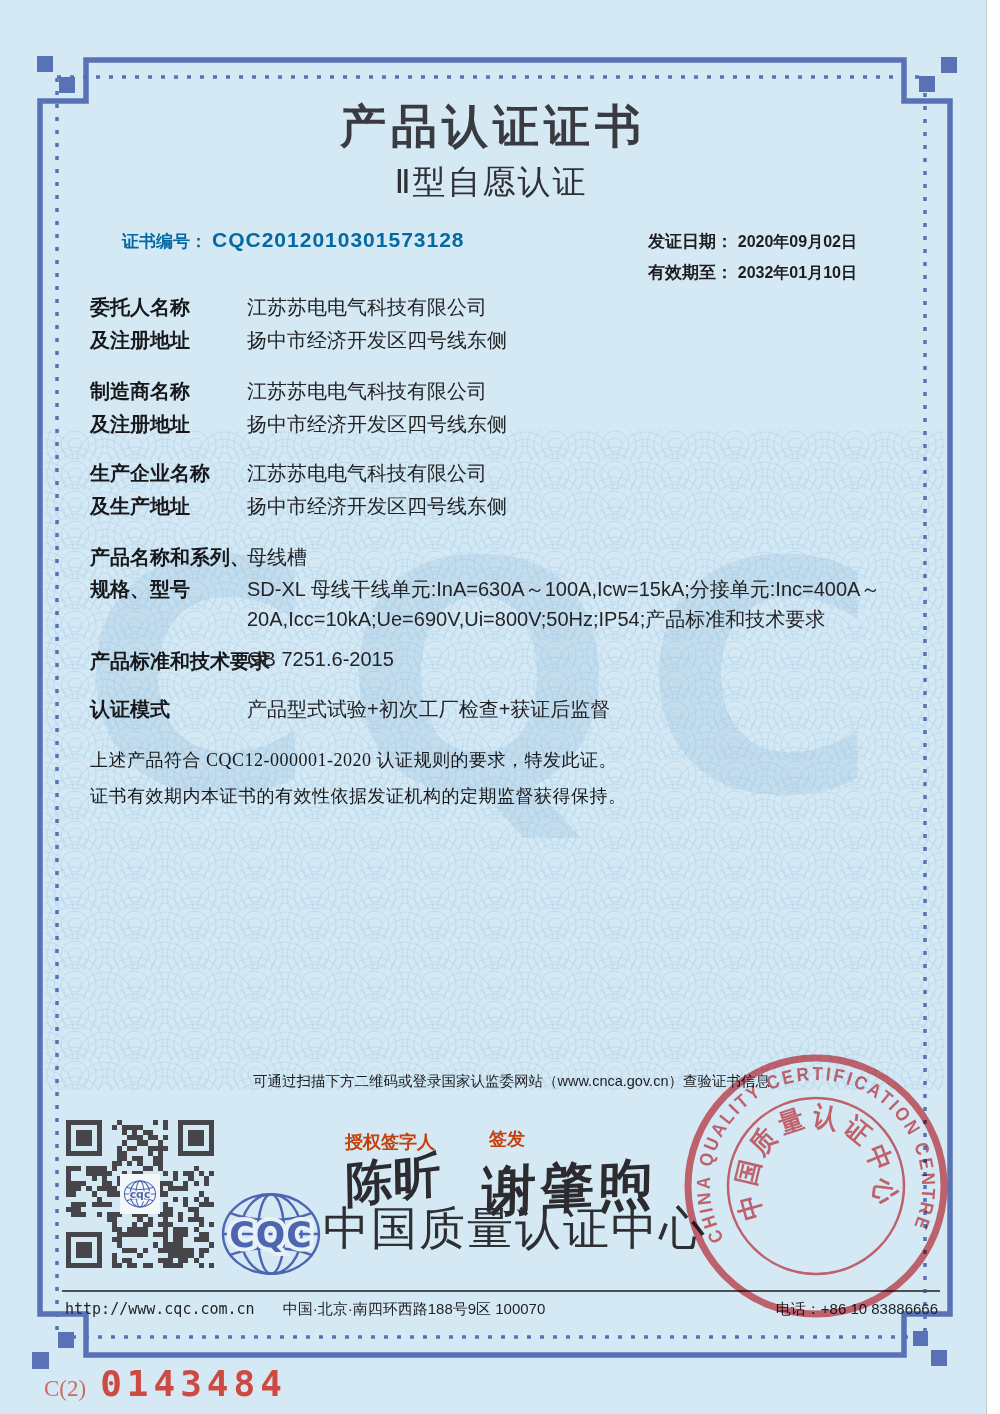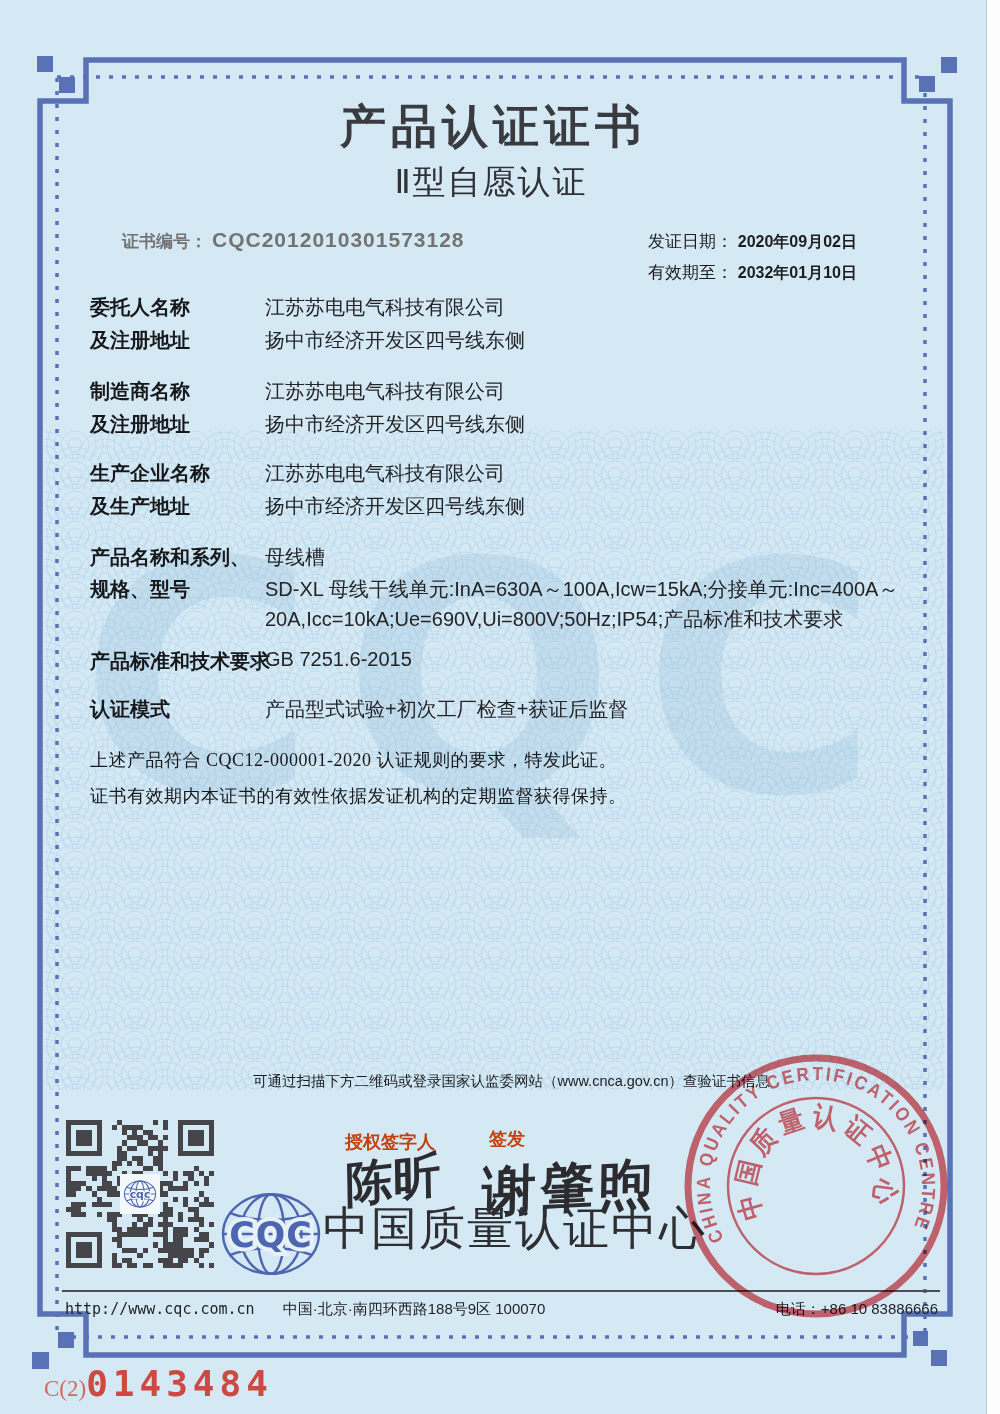--- a/index.html
+++ b/index.html
@@ -8,46 +8,46 @@
   
   #scan-edge{position:absolute;right:0;top:0;width:13px;height:1414px;background:#fdfdfd;border-left:1px solid #c6c9cc;}
   
   #wave-band{position:absolute;left:45px;top:430px;width:900px;height:660px;opacity:.55;pointer-events:none;}
   #ghost-cqc{position:absolute;left:0;top:520px;width:986px;text-align:center;font-size:320px;font-weight:bold;
     color:rgba(130,175,212,.20);letter-spacing:28px;line-height:1;pointer-events:none;font-family:"DejaVu Sans",sans-serif;}
   #border-svg{position:absolute;left:0;top:0;pointer-events:none;}
   .abs{position:absolute;}
   .title{width:986px;text-align:center;top:96px;font-size:46px;font-weight:bold;letter-spacing:5px;color:#3a3b40;}
   .subtitle{width:982px;text-align:center;top:160px;font-size:33px;color:#303136;letter-spacing:2px;}
-  .certrow{top:228px;left:122px;font-size:18px;color:#737373;}
+  .certrow{top:228px;left:122px;font-size:18px;color:#0369a1;}
   .certrow .lbl{font-family:"Liberation Serif",serif;font-weight:bold;font-size:17px;}
   .certrow .val{font-size:21px;font-weight:600;letter-spacing:1px;}
   .dates{top:226px;left:648px;font-size:17px;color:#1d1d1f;line-height:31px;}
-  .dates .lbl{font-family:"Liberation Serif",serif;font-weight:normal;}
+  .dates .lbl{font-family:"Liberation Serif",serif;font-weight:bold;}
   .dates .val{font-size:16px;font-weight:600;}
   .flabel{left:90px;font-size:20px;font-weight:bold;color:#17181b;white-space:nowrap;}
-  .fvalue{left:265px;font-size:20px;color:#232427;white-space:nowrap;}
+  .fvalue{left:247px;font-size:20px;color:#232427;white-space:nowrap;}
   .fvalue.wrap{white-space:normal;width:655px;line-height:30px;}
   .stmt{left:90px;font-size:18px;color:#17181b;font-family:"Liberation Serif",serif;letter-spacing:.5px;}
   .note{left:253px;top:1072px;font-size:14.5px;color:#1b1c1e;text-align:center;}
   .signlbl{font-size:18px;font-weight:bold;color:#c2410c;}
   .signature{font-family:"DejaVu Serif",serif;color:#2c2c30;font-weight:600;}
   #sig-1{left:345px;top:1148px;font-size:48px;transform:rotate(-7deg) skewX(-6deg);}
   #sig-2{left:482px;top:1152px;font-size:54px;transform:rotate(-3deg) skewX(-4deg);letter-spacing:4px;}
   #org-name{left:323px;top:1198px;font-size:46px;color:#2e2f33;letter-spacing:2px;font-weight:500;}
   #footer-rule{left:62px;top:1290px;width:878px;height:2px;background:#4d4f52;}
   .footer{top:1300px;font-size:15px;color:#222326;}
   #footer-web{left:65px;font-family:"DejaVu Sans Mono",monospace;}
   #footer-addr{left:0;width:828px;text-align:center;}
   #footer-tel{left:700px;width:238px;text-align:right;}
   #qr-wrap{left:66px;top:1120px;width:148px;height:148px;}
   #qr-logo{position:absolute;left:54px;top:54px;width:40px;height:40px;background:#f3f8fb;display:flex;align-items:center;justify-content:center;}
   #cqc-logo{left:220px;top:1190px;}
   #stamp{left:668px;top:1038px;width:296px;height:296px;opacity:.88;mix-blend-mode:multiply;}
-  #serial{left:44px;top:1366px;display:flex;align-items:flex-end;justify-content:center;}
+  #serial{left:44px;top:1366px;display:flex;align-items:flex-end;gap:14px;justify-content:center;}
   #serial-prefix{font-family:"Liberation Serif",serif;font-size:23px;color:#cf6a5f;}
   #serial-number{font-family:"DejaVu Sans Mono",monospace;font-weight:bold;font-size:36px;color:#cc4a41;letter-spacing:5px;line-height:1;}
 </style>
 </head>
 <body>
 
 <div id="page">
 
   <svg id="wave-band" width="900" height="660">
     <defs>

